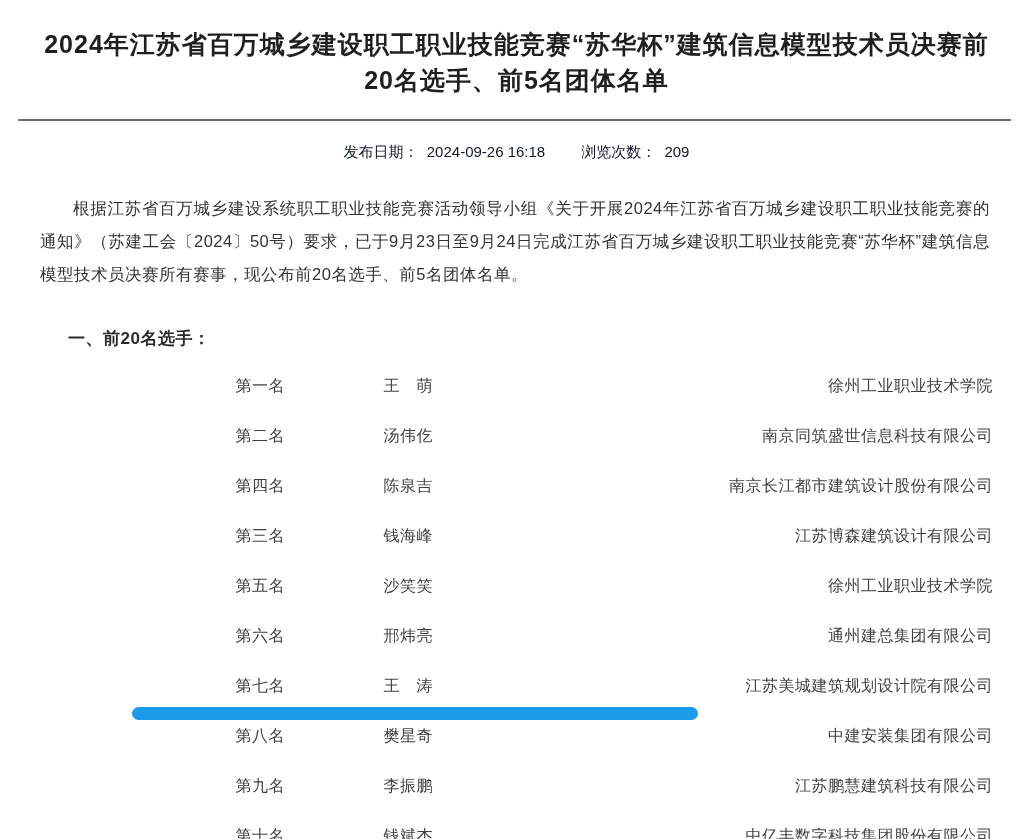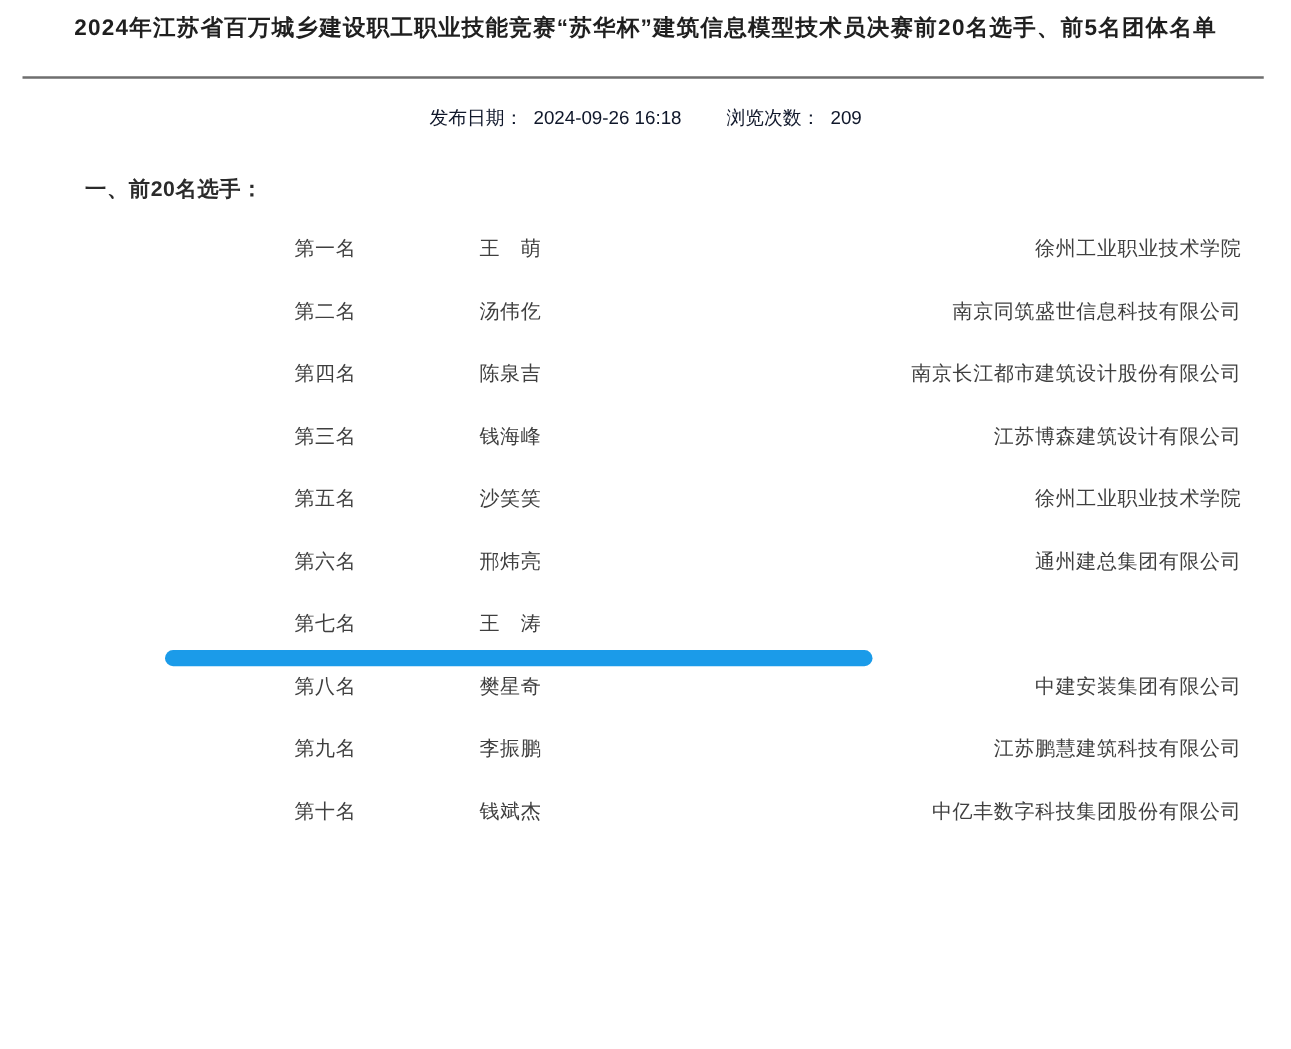--- a/index.html
+++ b/index.html
@@ -7,23 +7,23 @@
   body {
     width: 1033px;
     height: 839px;
     overflow: hidden;
     font-family: "Liberation Sans", "DejaVu Sans", sans-serif;
     color: #333;
   }
   .page { width: 1033px; height: 839px; background: #fff; }
 
   h1.title {
-    margin: 4px 36px 0;
+    margin: 26px 36px 0;
     text-align: center;
-    font-size: 18px;
+    font-size: 25px;
     font-weight: bold;
     color: #1f1f1f;
     line-height: 36px;
     letter-spacing: 1px;
   }
 
   hr.divider {
     border: none;
     border-top: 2px solid #6f6f6f;
     margin: 21px 22px 0 18px;
@@ -100,20 +100,21 @@
     <span class="meta-item">
       <span class="lbl">发布日期：</span>
       <span class="val">2024-09-26 16:18</span>
     </span>
     <span class="meta-item">
       <span class="lbl">浏览次数：</span>
       <span class="val">209</span>
     </span>
   </div>
 
+  <p class="intro">根据江苏省百万城乡建设系统职工职业技能竞赛活动领导小组《关于开展2024年江苏省百万城乡建设职工职业技能竞赛的通知》（苏建工会〔2024〕50号）要求，已于9月23日至9月24日完成江苏省百万城乡建设职工职业技能竞赛“苏华杯”建筑信息模型技术员决赛所有赛事，现公布前20名选手、前5名团体名单。</p>
 
   <h2 class="section-heading">一、前20名选手：</h2>
 
   <div class="winners">
 
       <div class="row">
         <span class="col rank">第一名</span>
         <span class="col name">王　萌</span>
         <span class="col org">徐州工业职业技术学院</span>
       </div>
@@ -144,20 +145,21 @@
 
       <div class="row">
         <span class="col rank">第六名</span>
         <span class="col name">邢炜亮</span>
         <span class="col org">通州建总集团有限公司</span>
       </div>
 
       <div class="row highlighted" style="--hl-color: #1b9be9;">
         <span class="col rank">第七名</span>
         <span class="col name">王　涛</span>
+        <span class="col org">江苏美城建筑规划设计院有限公司</span>
       </div>
 
       <div class="row">
         <span class="col rank">第八名</span>
         <span class="col name">樊星奇</span>
         <span class="col org">中建安装集团有限公司</span>
       </div>
 
       <div class="row">
         <span class="col rank">第九名</span>

